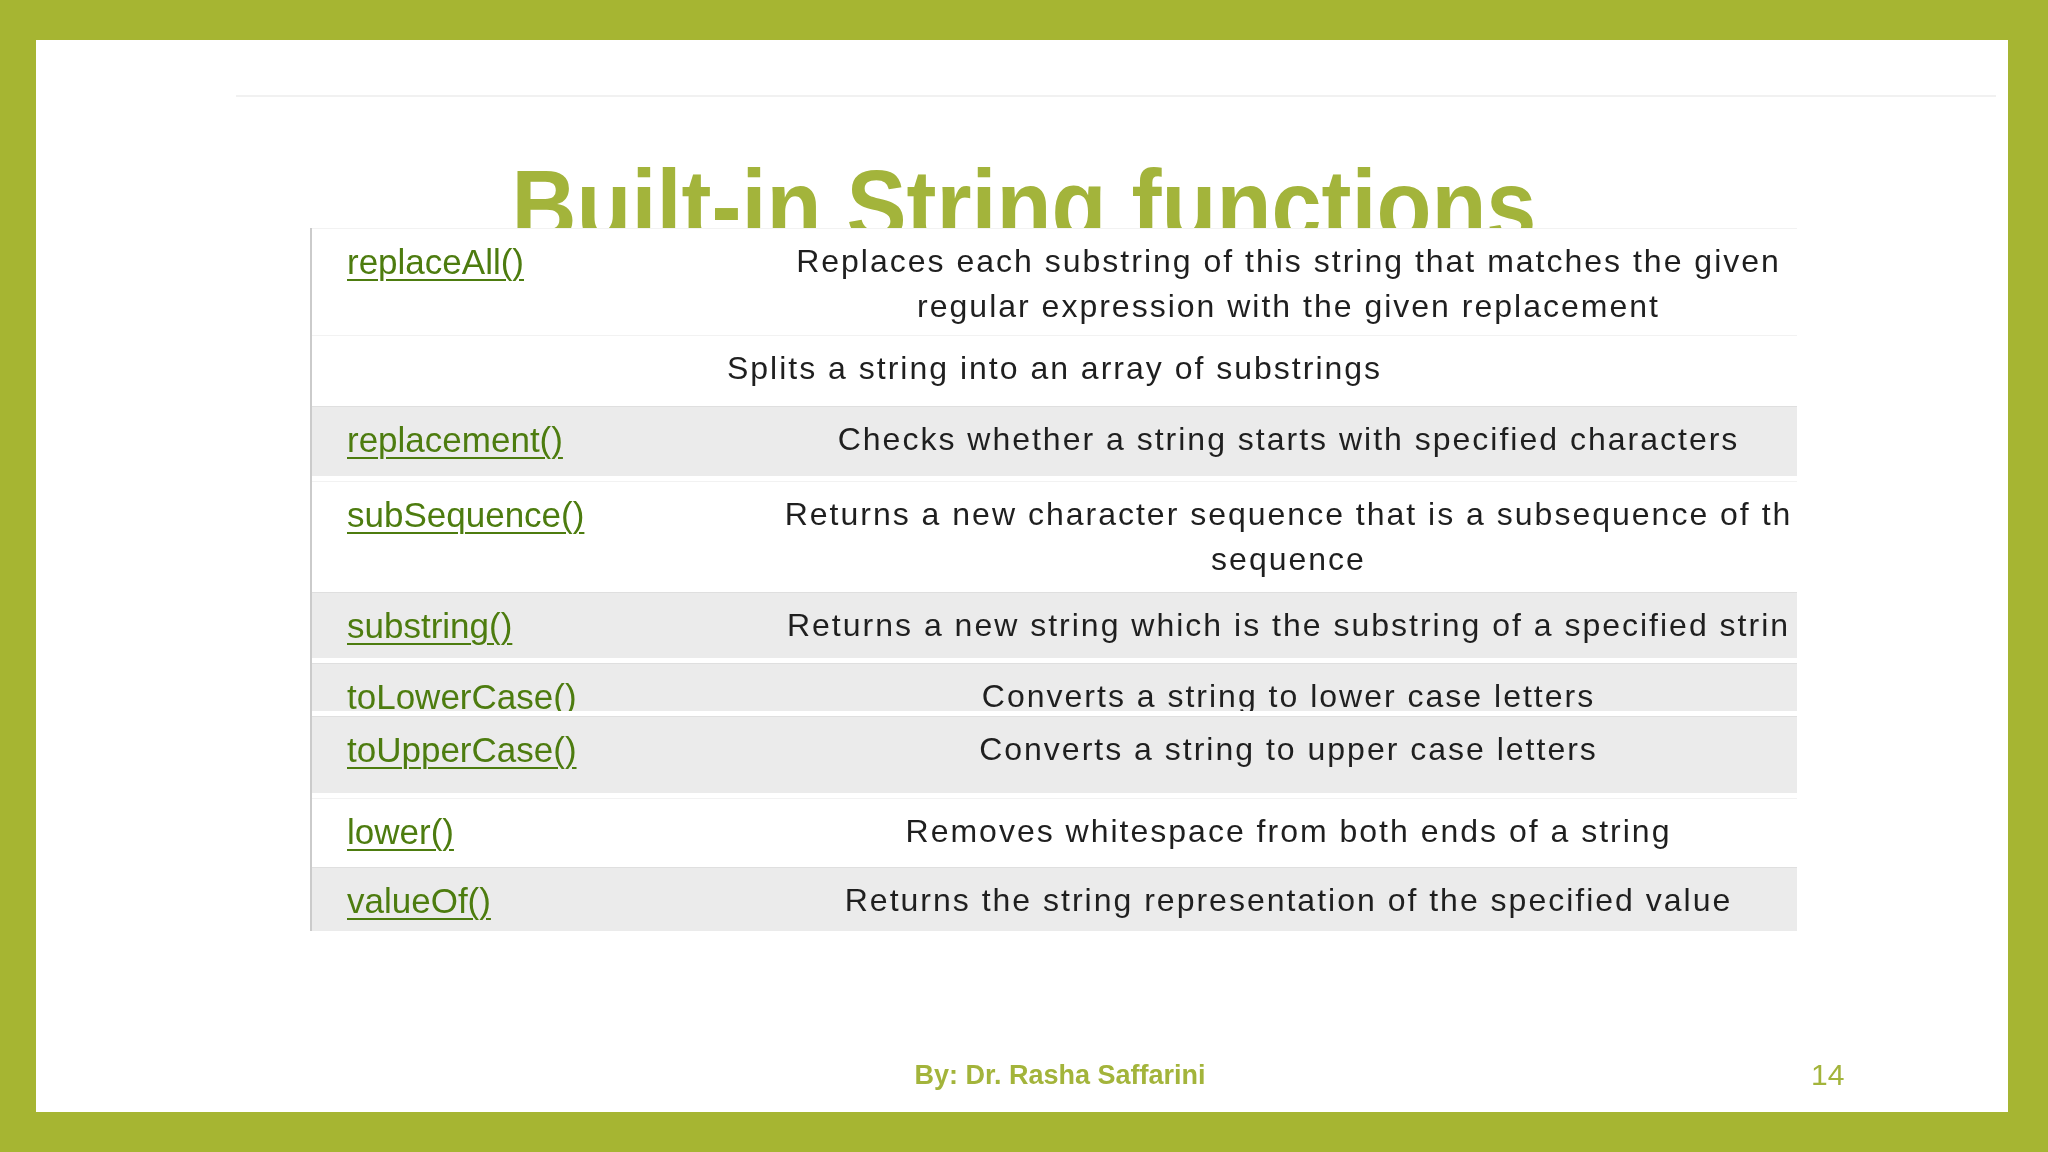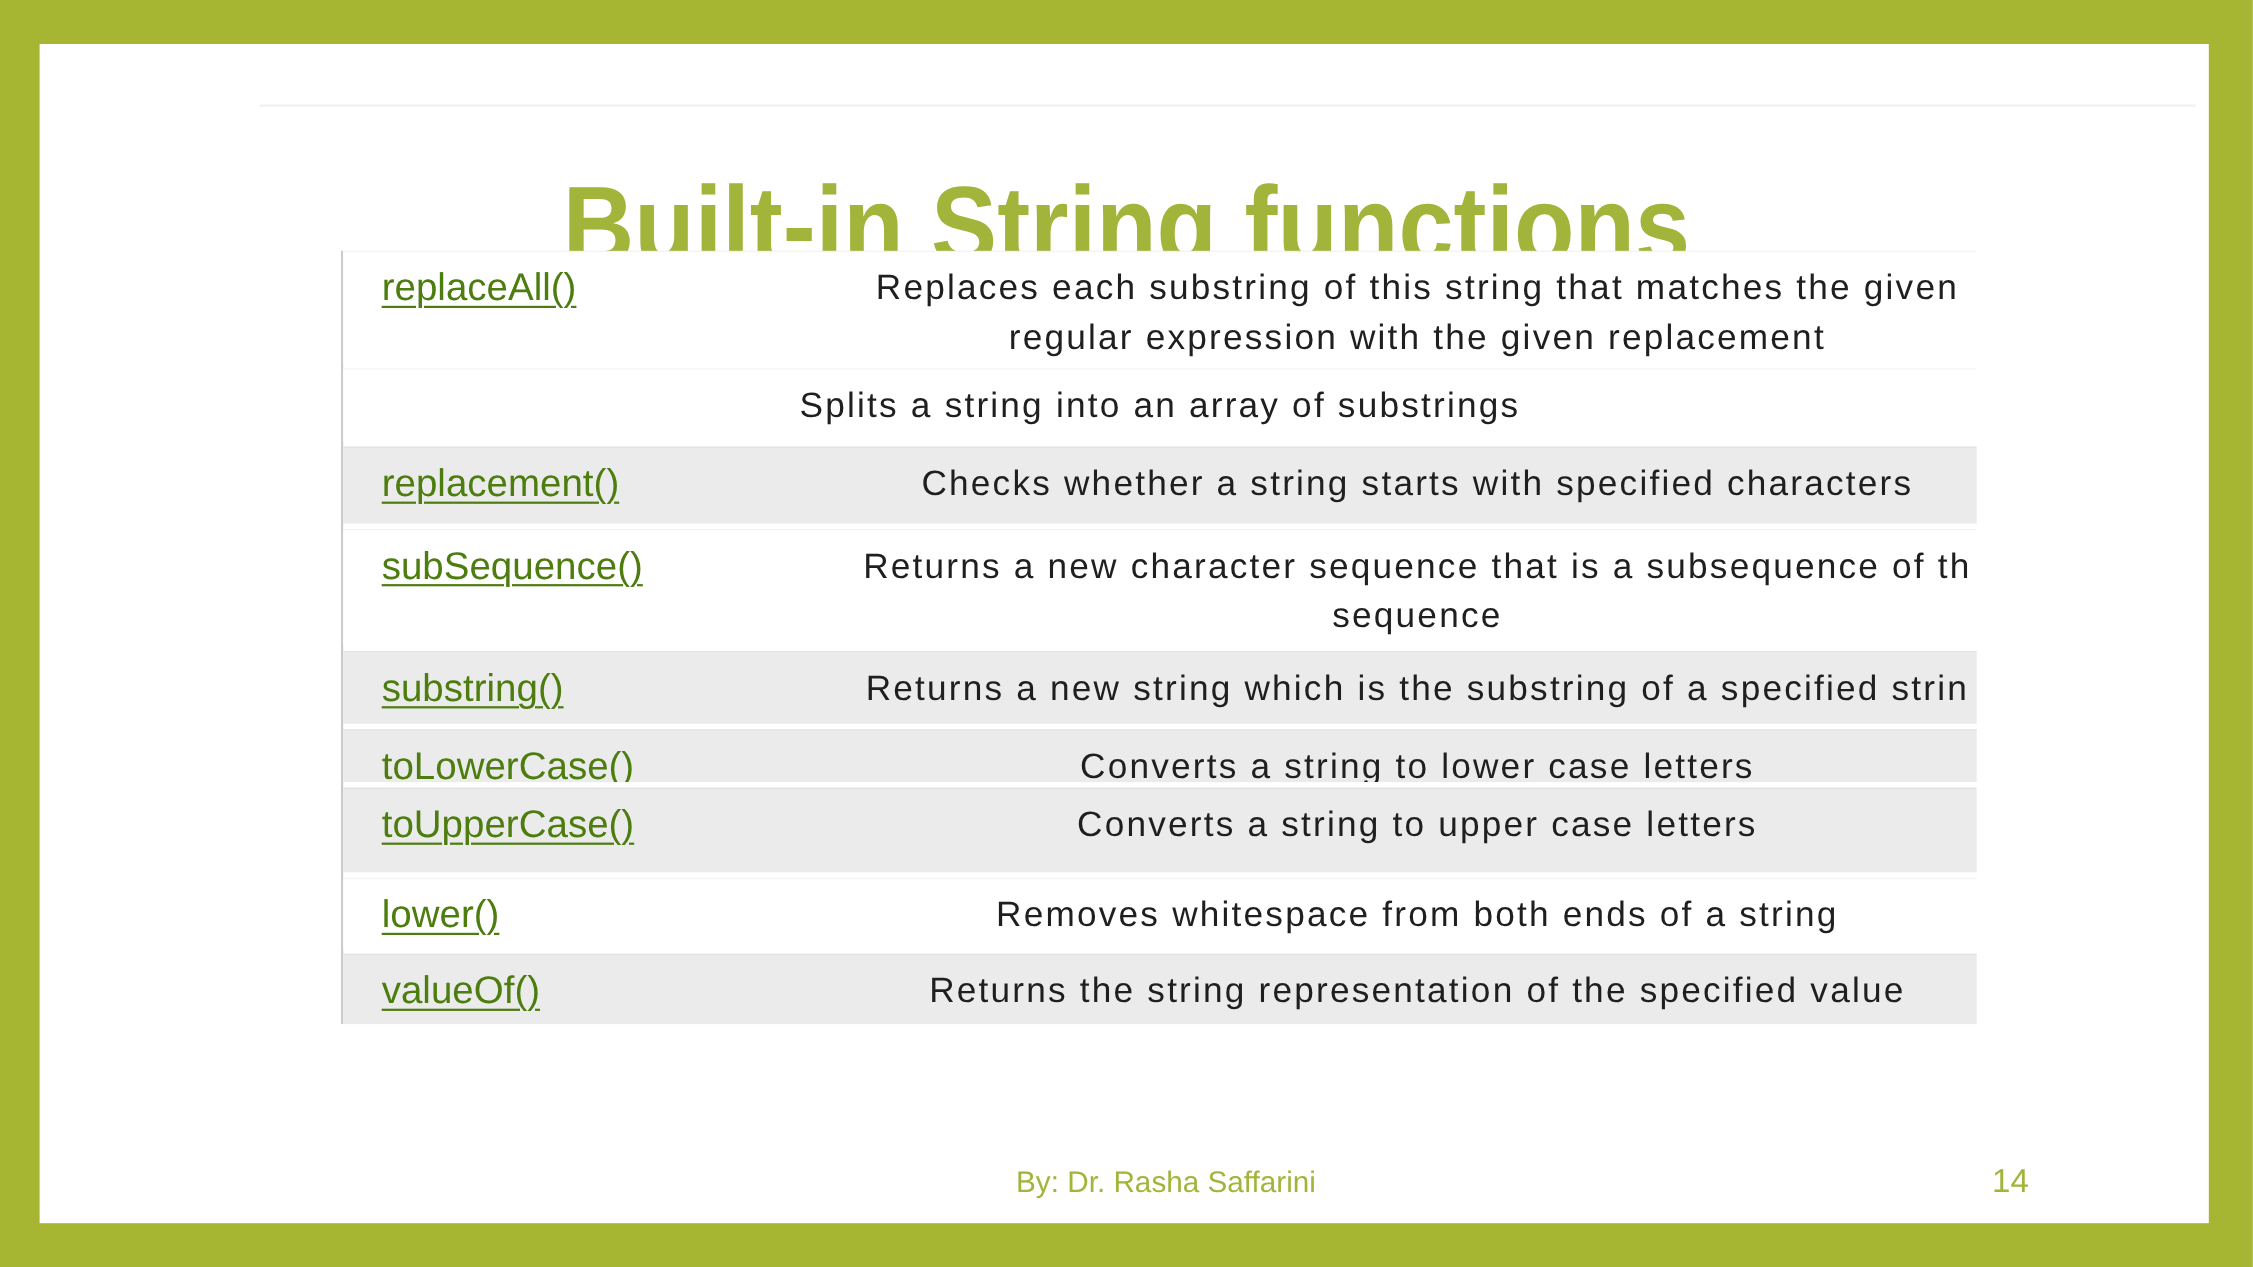--- a/index.html
+++ b/index.html
@@ -51,21 +51,21 @@
   .cell.desc{
     flex:1 1 auto;
     font-size:32px;line-height:45px;letter-spacing:2px;
     color:#1f1f1f;
     white-space:pre;
     text-align:center;
   }
   .footer-author{
     position:absolute;top:1060px;left:calc(50% + 36px);
     transform:translateX(-50%);
-    font-size:27px;color:#a3b43b;white-space:nowrap;
+    font-size:27px;color:#a3b43b;white-space:nowrap;font-weight:bold;
   }
   .page-number{
     position:absolute;top:1058px;left:1811px;
     font-size:30px;color:#a3b43b;
   }
 </style>
 </head>
 <body>
 
 <div class="slide-frame">

